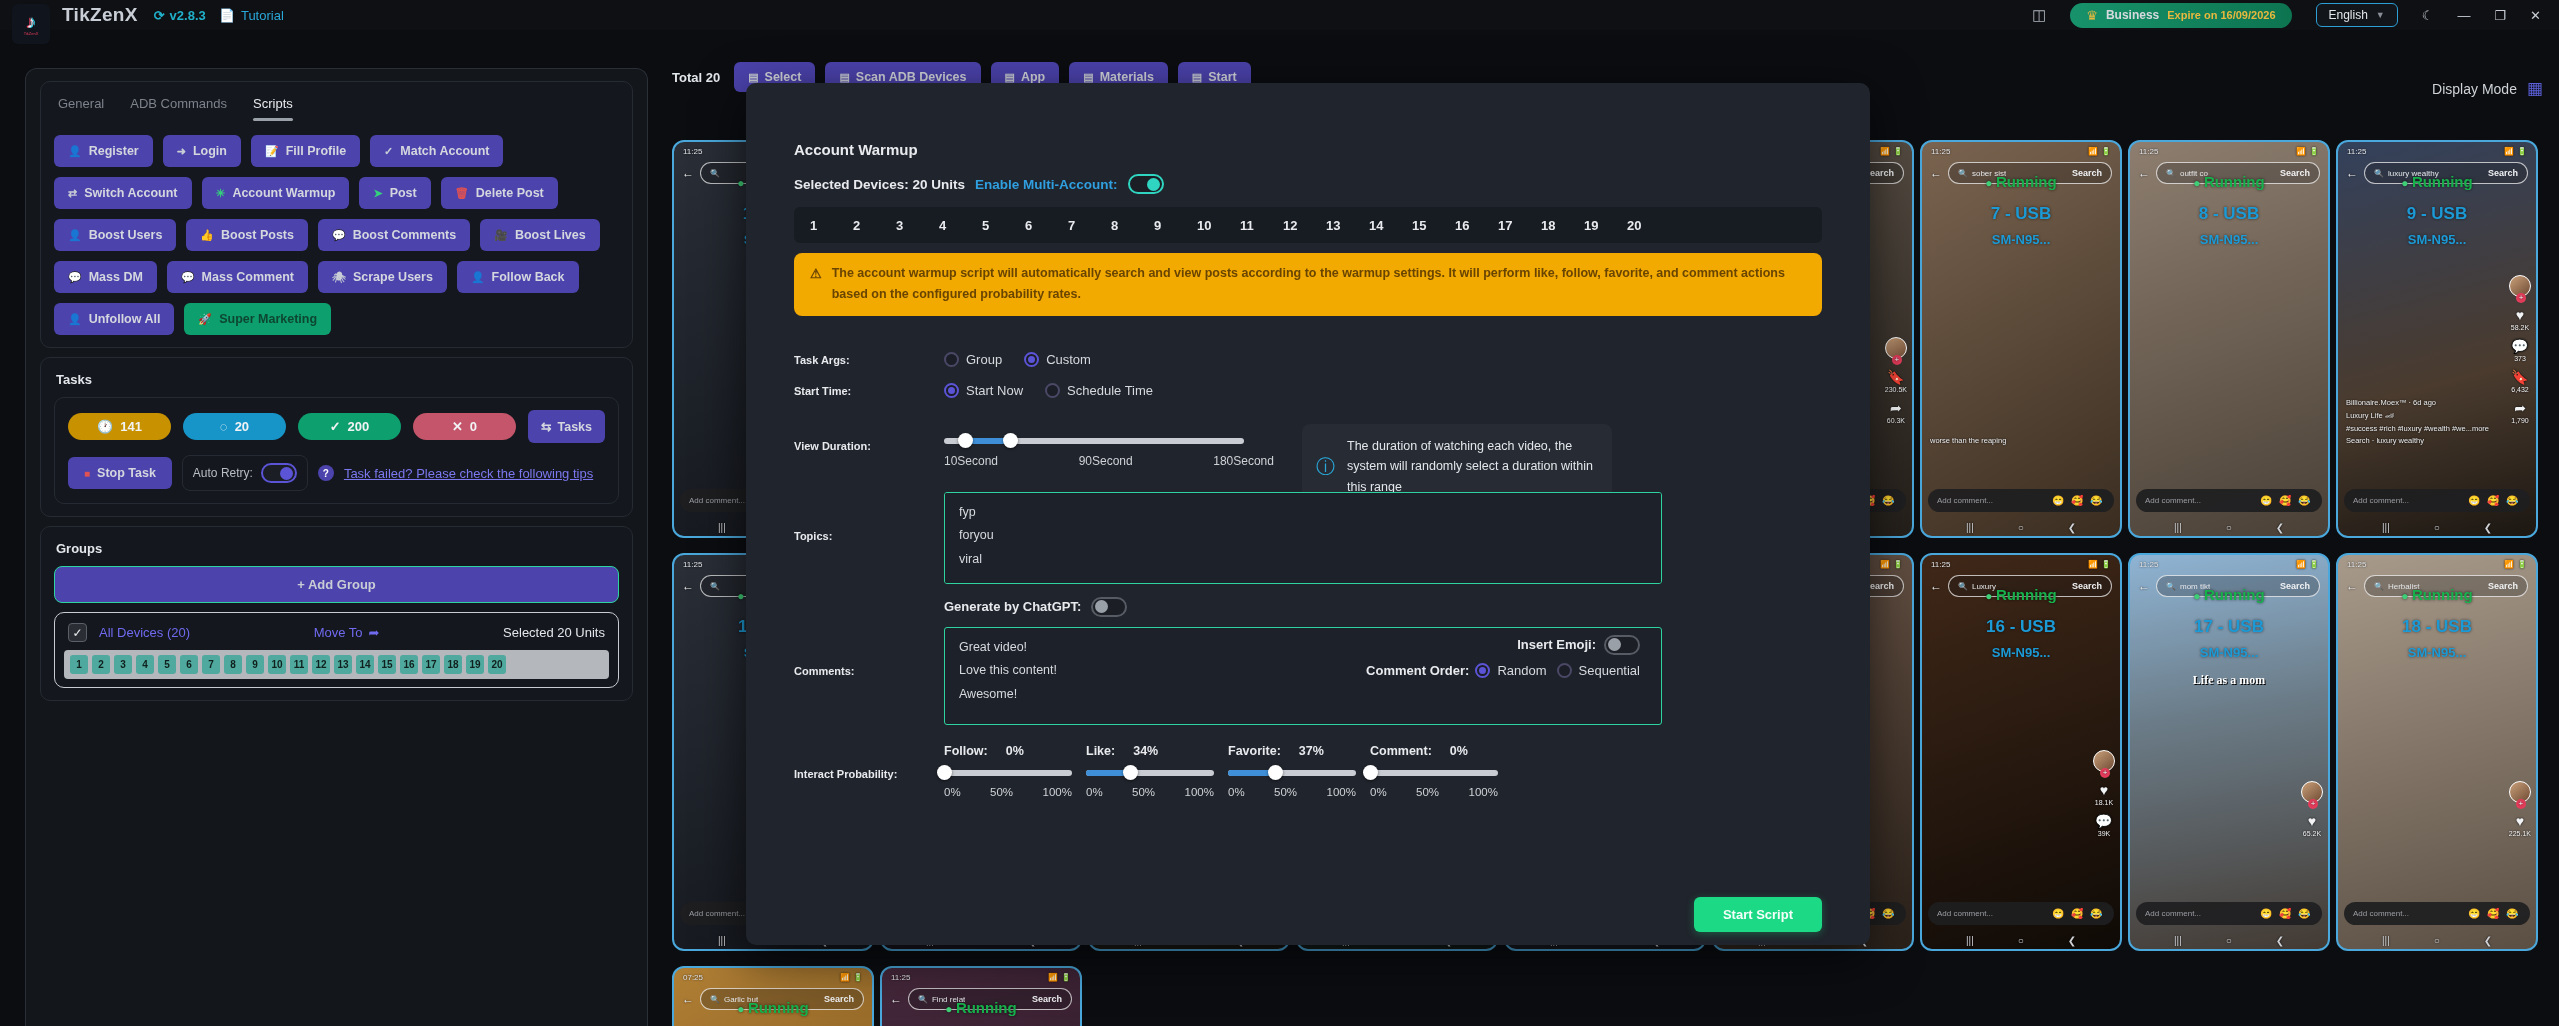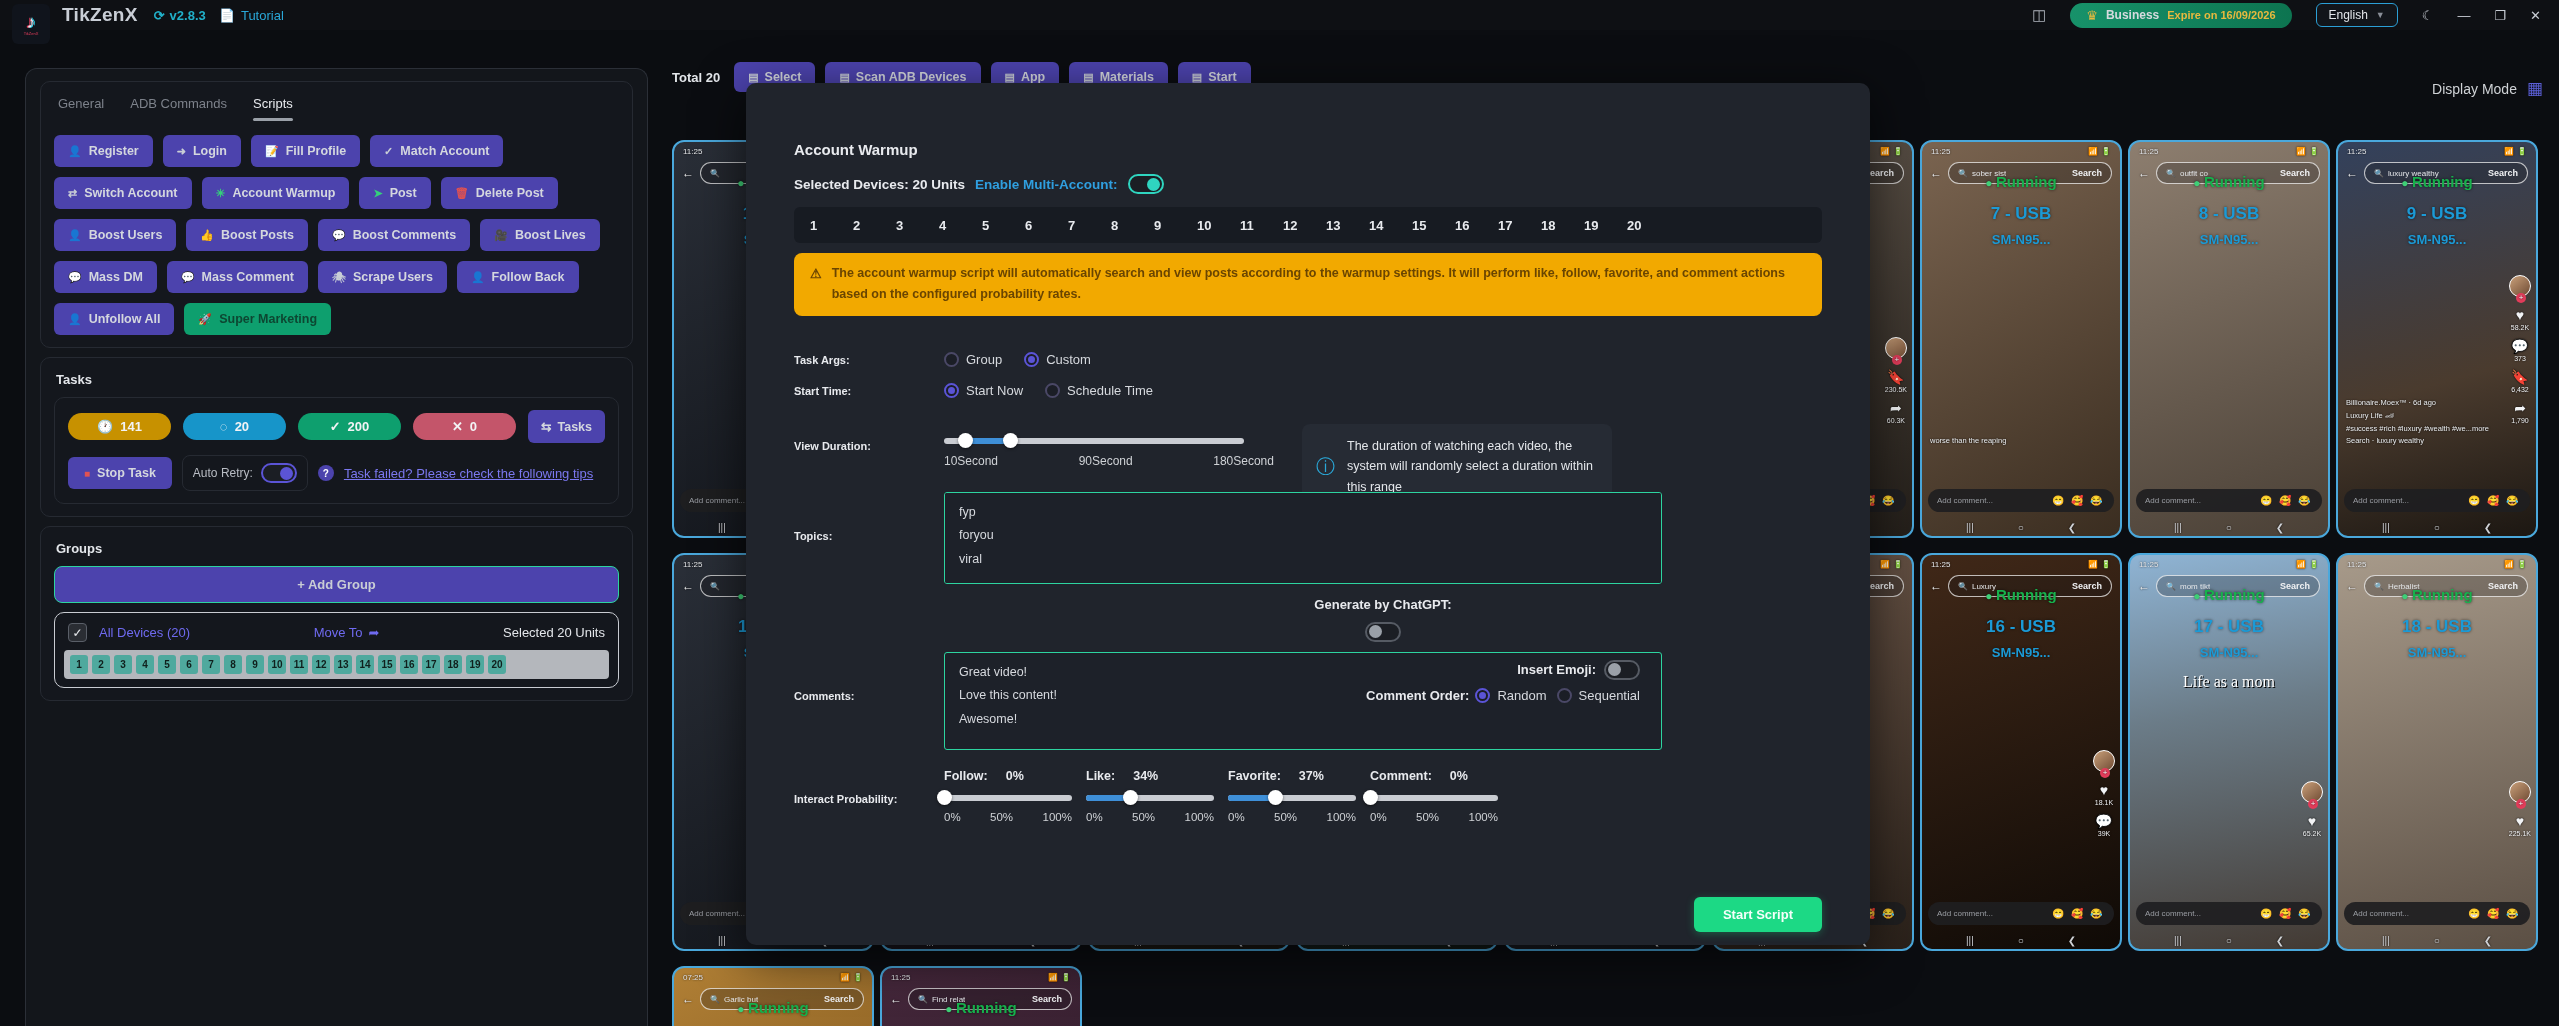--- a/index.html
+++ b/index.html
@@ -71,21 +71,21 @@
   .p-status { display:flex; justify-content:space-between; padding:5px 9px 0; font-size:8px; color:#e3e5e8; text-shadow:0 0 2px rgba(0,0,0,.8); }
   .p-search { display:flex; align-items:center; gap:6px; padding:6px 8px 0; }
   .p-back { color:#f0f1f3; font-size:12px; text-shadow:0 0 2px #000; }
   .p-pill { flex:1; border:1px solid rgba(255,255,255,.7); border-radius:13px; height:22px; display:flex; align-items:center; padding:0 9px; font-size:8px; color:#e3e5e8; background:rgba(20,20,22,.25); }
   .p-q { margin-left:4px; white-space:nowrap; overflow:hidden; }
   .p-go { margin-left:auto; font-weight:bold; font-size:9px; color:#f0f1f3; }
   .p-run { position:absolute; top:31px; left:0; right:0; text-align:center; color:#17b14c; font-weight:bold; font-size:15px; text-shadow:0 0 3px rgba(0,0,0,.7); }
   .p-run .dot { color:#3ecf76; font-size:12px; }
   .p-id { position:absolute; top:62px; left:0; right:0; text-align:center; color:#1b9ad6; font-weight:bold; font-size:17px; text-shadow:0 0 3px rgba(0,0,0,.6); }
   .p-model { position:absolute; top:90px; left:0; right:0; text-align:center; color:#1b9ad6; font-weight:bold; font-size:13px; text-shadow:0 0 3px rgba(0,0,0,.6); }
-  .p-big { position:absolute; top:118px; left:0; right:0; text-align:center; font-family:"Liberation Serif", serif; font-size:16px; font-weight:normal; color:#fff; text-shadow:1px 1px 0 #000; }
+  .p-big { position:absolute; top:118px; left:0; right:0; text-align:center; font-family:"Liberation Serif", serif; font-size:12px; font-weight:bold; color:#fff; text-shadow:1px 1px 0 #000; }
   .p-rail { position:absolute; right:5px; bottom:112px; display:flex; flex-direction:column; align-items:center; gap:7px; font-size:7px; color:#f0f1f3; text-shadow:0 0 2px #000; }
   .p-rail .av { width:22px; height:22px; border-radius:50%; background:linear-gradient(140deg,#c9a07a,#6e4a33); border:1px solid #fff; position:relative; margin-bottom:3px; }
   .p-rail .av::after { content:"+"; position:absolute; left:6px; bottom:-7px; width:10px; height:10px; background:#e23c5a; color:#fff; border-radius:50%; font-size:8px; line-height:10px; text-align:center; }
   .p-rail .ri { display:flex; flex-direction:column; align-items:center; gap:1px; }
   .p-rail .g { font-size:14px; color:#f2f3f5; }
   .p-cap { position:absolute; left:8px; bottom:88px; right:46px; font-size:7.5px; color:#eceef0; line-height:1.7; text-shadow:0 0 2px #000; }
   .p-cbar { position:absolute; left:6px; right:6px; bottom:24px; height:23px; background:rgba(30,30,33,.92); border-radius:13px; display:flex; align-items:center; padding:0 9px; color:#9a9da3; font-size:8px; }
   .p-cbar .em { margin-left:auto; font-size:10px; letter-spacing:2px; }
   .p-nav { position:absolute; left:0; right:0; bottom:3px; display:flex; justify-content:space-evenly; color:#cfd1d5; font-size:10px; text-shadow:0 0 2px #000; }
 
@@ -119,21 +119,21 @@
   .tooltipcard { position:absolute; left:508px; top:-14px; width:310px; background:#262b34; border-radius:8px; padding:12px 14px; display:flex; gap:12px; align-items:center; color:#e3e6ea; font-size:12.5px; line-height:1.65; }
   .tooltipcard .info { color:#2aa8d8; font-size:19px; flex:none; }
   .ta-wrap { position:relative; width:718px; }
   textarea.gta { width:718px; background:#1d2129; border:1.5px solid #2dd4a0; border-radius:3px; color:#d6d9de; font-size:12.5px; font-family:inherit; padding:8px 14px; line-height:1.9; resize:none; outline:none; }
   textarea.gta::-webkit-scrollbar { width:11px; }
   textarea.gta::-webkit-scrollbar-thumb { background:#868b93; border-radius:5px; border:2px solid #1d2129; }
   textarea.gta::-webkit-scrollbar-button { height:10px; background:#1d2129; }
   .ta-ov { position:absolute; right:22px; top:8px; text-align:right; }
   .ta-ov .l1 { display:flex; justify-content:flex-end; align-items:center; gap:8px; font-weight:bold; color:#e8eaee; font-size:13px; }
   .ta-ov .l2 { display:flex; justify-content:flex-end; align-items:center; gap:6px; margin-top:8px; }
-  .chatgptrow { display:flex; align-items:center; gap:10px; margin:10px 0 10px 150px; font-weight:bold; color:#e8eaee; font-size:13px;flex-direction:column; }
+  .chatgptrow { display:flex; align-items:center; gap:10px; margin:10px 0 10px 150px; font-weight:bold; color:#e8eaee; font-size:13px; }
   .probwrap { display:flex; gap:14px; }
   .prob { width:128px; }
   .prob .ph { display:flex; gap:18px; font-weight:bold; color:#e8eaee; font-size:12.5px; margin-bottom:12px; }
   .prob .ticks { font-size:11.5px; }
   .startbtn { position:absolute; right:48px; bottom:13px; background:#1cd985; border:none; border-radius:6px; color:#f4fffa; font-weight:bold; font-size:13px; padding:10px 29px; font-family:inherit; box-shadow:0 2px 8px rgba(28,217,133,.3); }
 </style>
 </head>
 <body>
 
 <div id="stage">

